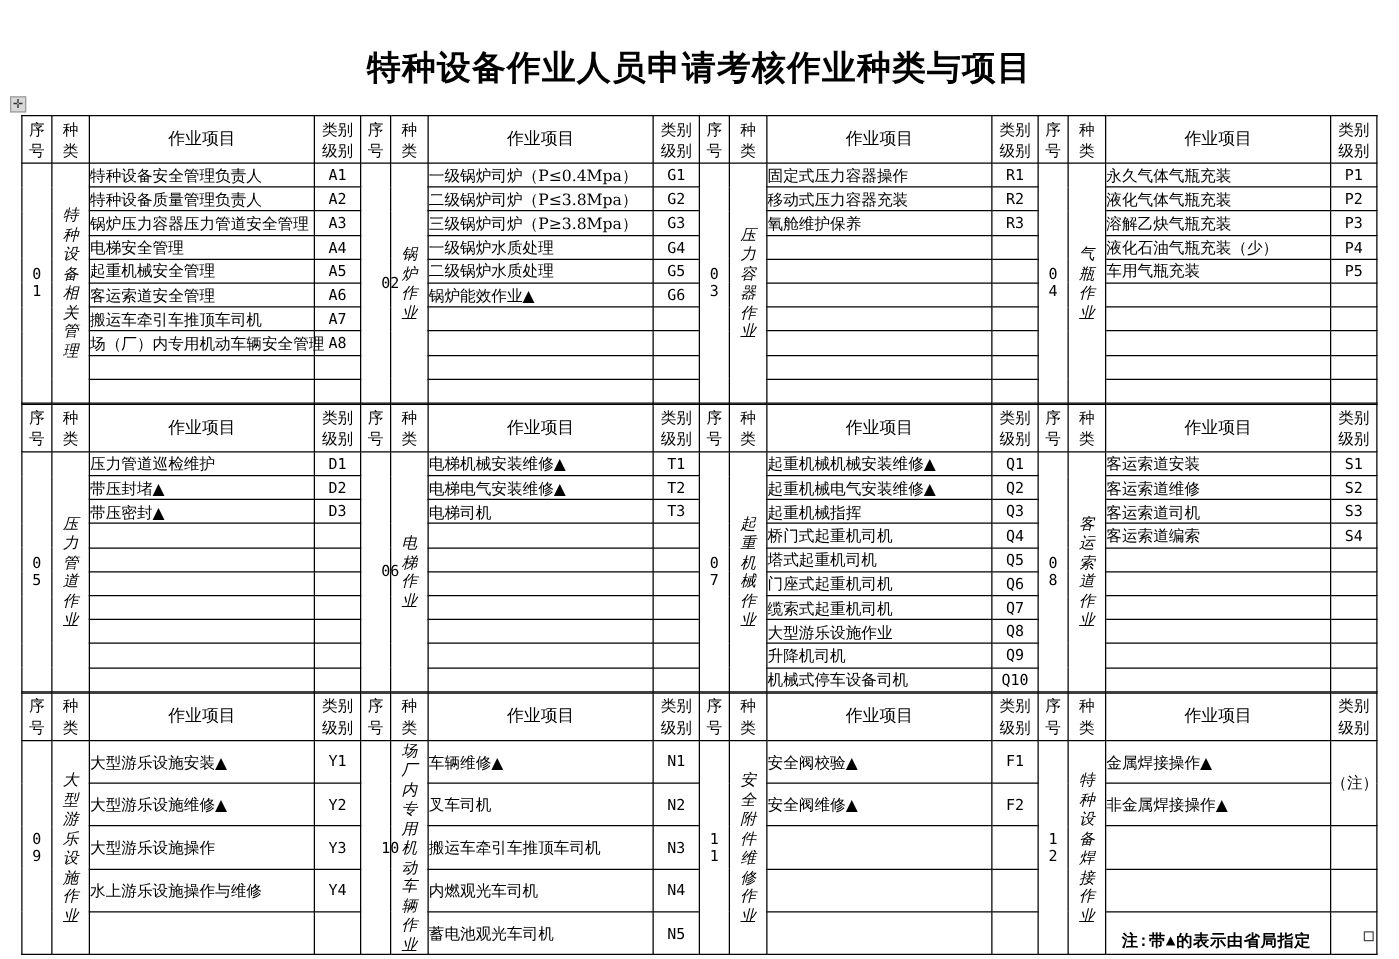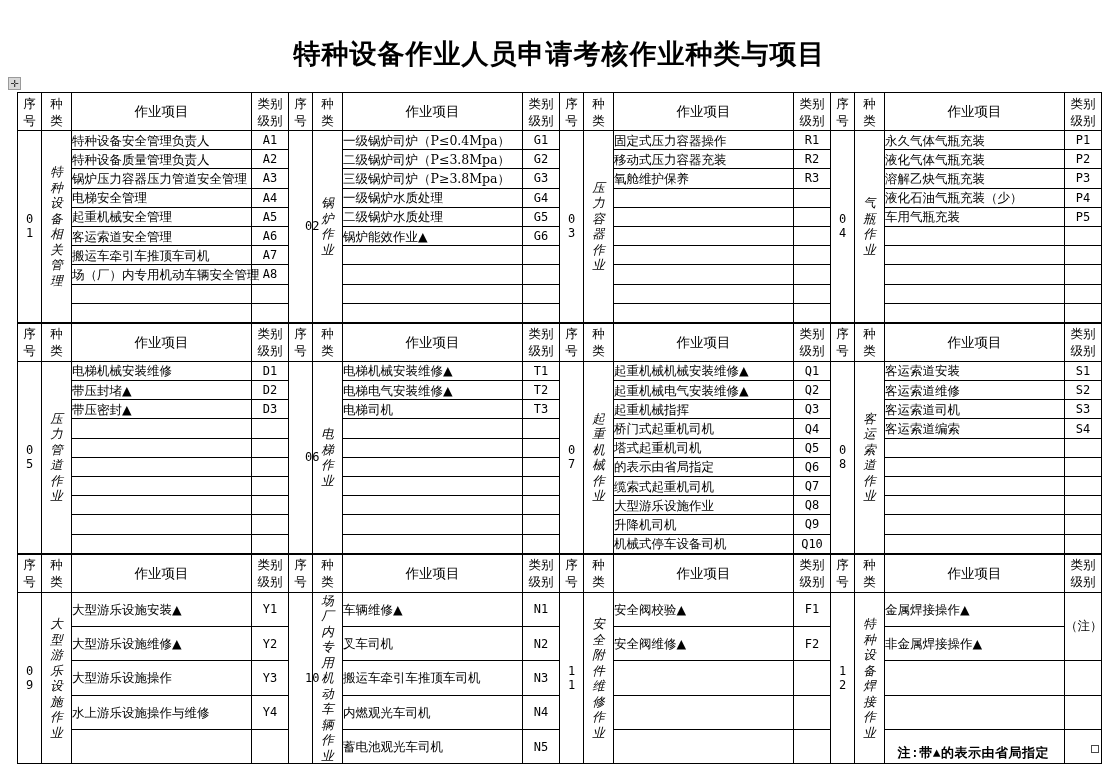--- a/index.html
+++ b/index.html
@@ -430,21 +430,21 @@
           </td>
         </tr>
         <tr class="r19">
           <td class="seqcell" rowspan="10">
             <span>0</span>
             <span>5</span>
           </td>
           <td class="kindcell" rowspan="10">
             <span class="vtext">压力管道作业</span>
           </td>
-          <td class="itemcell">电梯机械安装维修</td>
+          <td class="itemcell">压力管道巡检维护</td>
           <td class="lvlcell">D1</td>
           <td class="seqcell flat" rowspan="10"><span>06</span></td>
           <td class="kindcell" rowspan="10">
             <span class="vtext">电梯作业</span>
           </td>
           <td class="itemcell">电梯机械安装维修▲</td>
           <td class="lvlcell">T1</td>
           <td class="seqcell" rowspan="10">
             <span>0</span>
             <span>7</span>
@@ -502,21 +502,21 @@
           <td class="itemcell">塔式起重机司机</td>
           <td class="lvlcell">Q5</td>
           <td class="itemcell"></td>
           <td class="lvlcell"></td>
         </tr>
         <tr class="r19">
           <td class="itemcell"></td>
           <td class="lvlcell"></td>
           <td class="itemcell"></td>
           <td class="lvlcell"></td>
-          <td class="itemcell">的表示由省局指定</td>
+          <td class="itemcell">门座式起重机司机</td>
           <td class="lvlcell">Q6</td>
           <td class="itemcell"></td>
           <td class="lvlcell"></td>
         </tr>
         <tr class="r19">
           <td class="itemcell"></td>
           <td class="lvlcell"></td>
           <td class="itemcell"></td>
           <td class="lvlcell"></td>
           <td class="itemcell">缆索式起重机司机</td>

